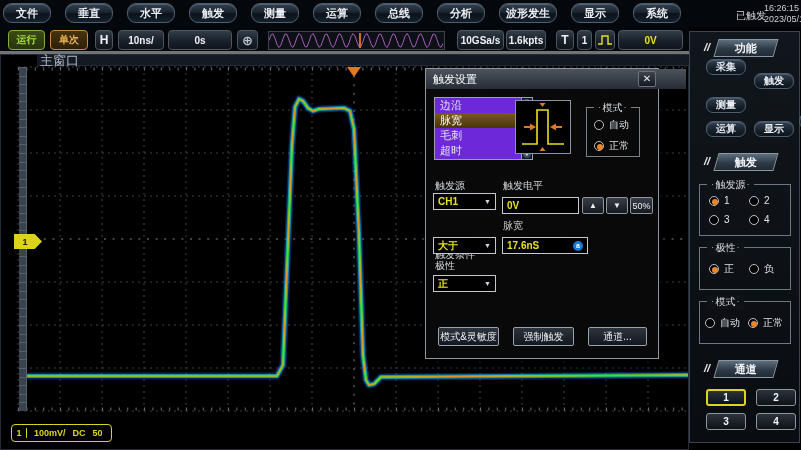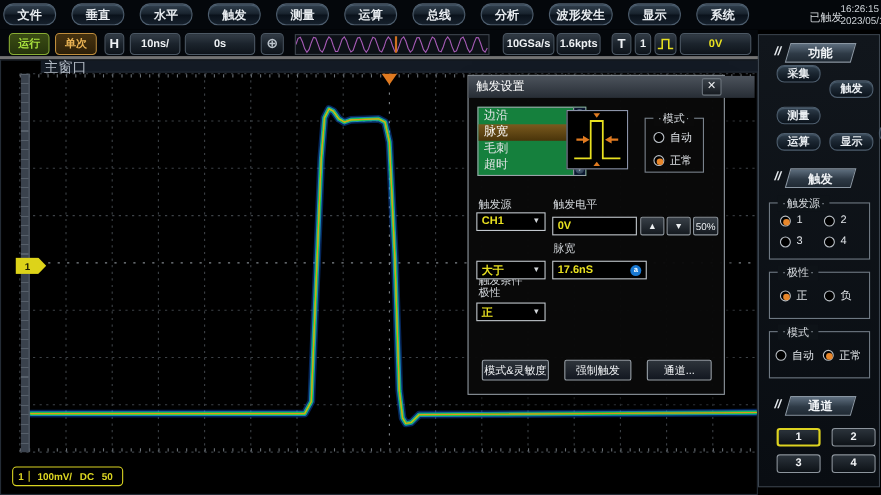--- a/index.html
+++ b/index.html
@@ -44,21 +44,21 @@
   .ch-badge .num { width:15px; text-align:center; border-right:1px solid #d9d322; }
   .ch-badge .v { padding-left:7px; }
 
   
   .dialog { left:425px; top:68px; width:234px; height:291px; background:rgba(9,9,9,.96);
     border:1px solid #8e969e; box-shadow:4px 6px 12px rgba(0,0,0,.8); }
   .dlg-title { left:0; top:0; width:260px; height:20px; background:linear-gradient(180deg,#4c535c,#272d35);
     color:#fff; font-size:11px; line-height:20px; padding-left:7px; }
   .dlg-close { right:2px; top:2px; width:18px; height:16px; border:1px solid #6a727a; border-radius:2px;
     background:linear-gradient(180deg,#3c434b,#151a20); color:#eceef0; font-size:10px; line-height:14px; text-align:center; }
-  .listwrap { left:8px; top:28px; width:99px; height:63px; border:1px solid #9aa2a8; background:#15803d; display:flex; }
+  .listwrap { left:8px; top:28px; width:99px; height:63px; border:1px solid #9aa2a8; background:#6d28d9; display:flex; }
   .list { width:86px; }
   .list-item { height:15px; font-size:11px; color:#e3e5e7; padding-left:5px; line-height:15px; }
   .list-item.sel { background:linear-gradient(180deg,#7a5a1e,#49340a); color:#fff; }
   .scrollbar { width:11px; border-left:1px solid #9aa2a8; background:#0b1630; position:relative; }
   .sb-btn { position:absolute; left:1px; width:8px; height:8px; border-radius:50%;
     background:radial-gradient(circle at 40% 35%,#58718e,#22303f); color:#dfe5ea; font-size:5px; line-height:8px; text-align:center; }
   .sb-thumb { position:absolute; left:1px; top:12px; width:8px; height:24px; border-radius:4px;
     background:linear-gradient(90deg,#4c6e9e,#243750); }
   .icnbox { left:89px; top:31px; width:56px; height:54px; border:1px solid #8b93a8; background:#000; }
   .grpbox { position:absolute; border:1px solid #79828c; }

